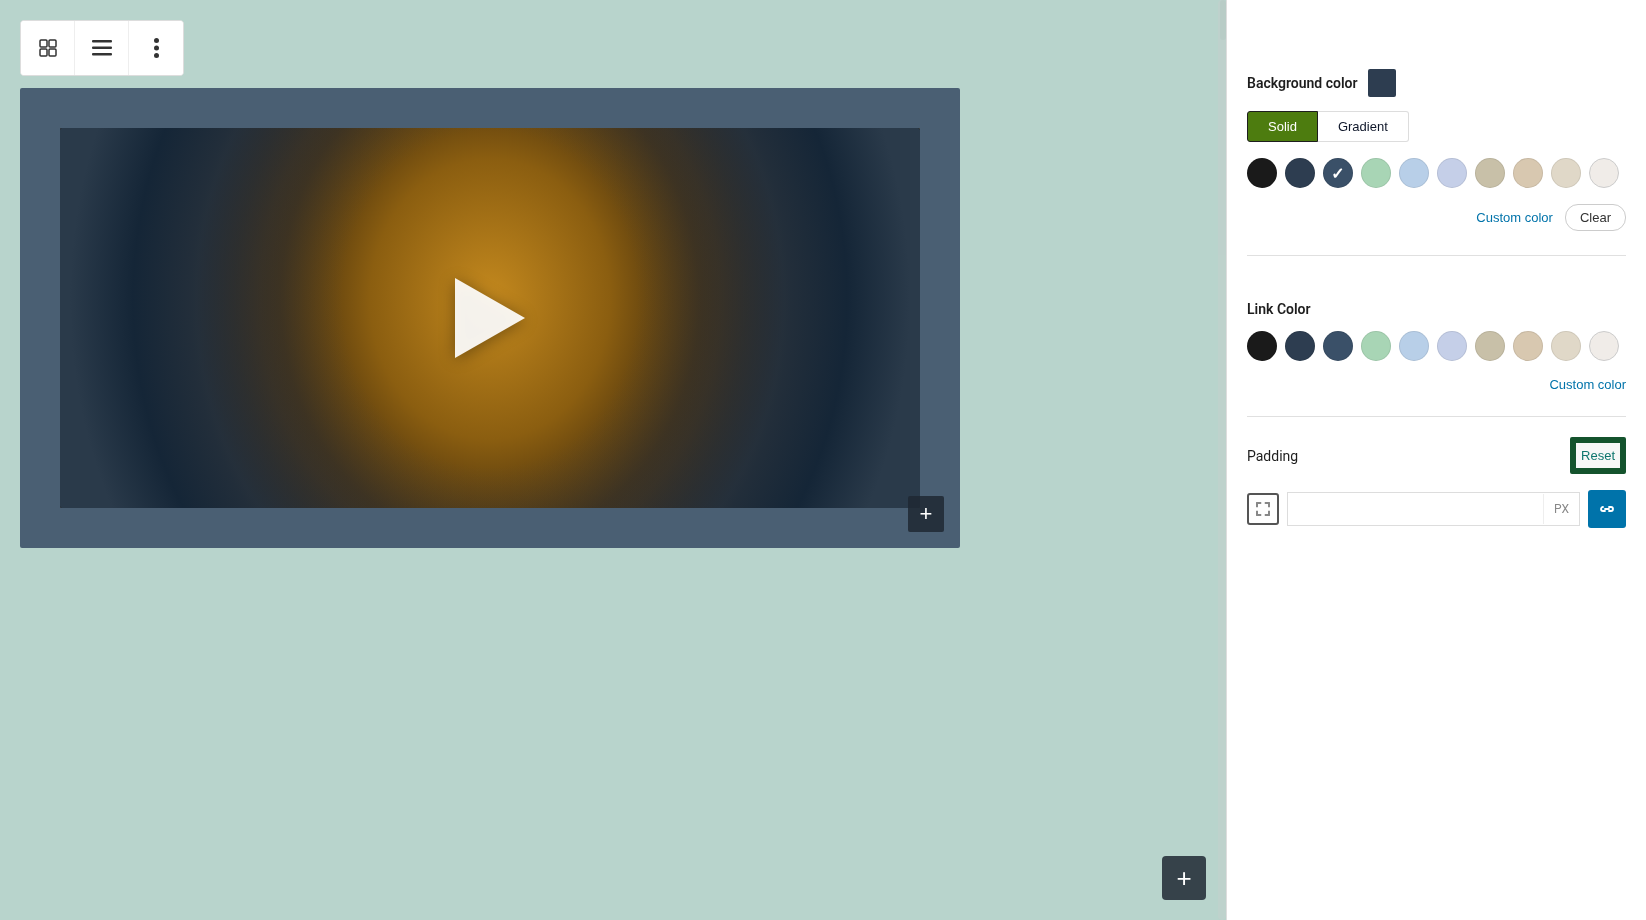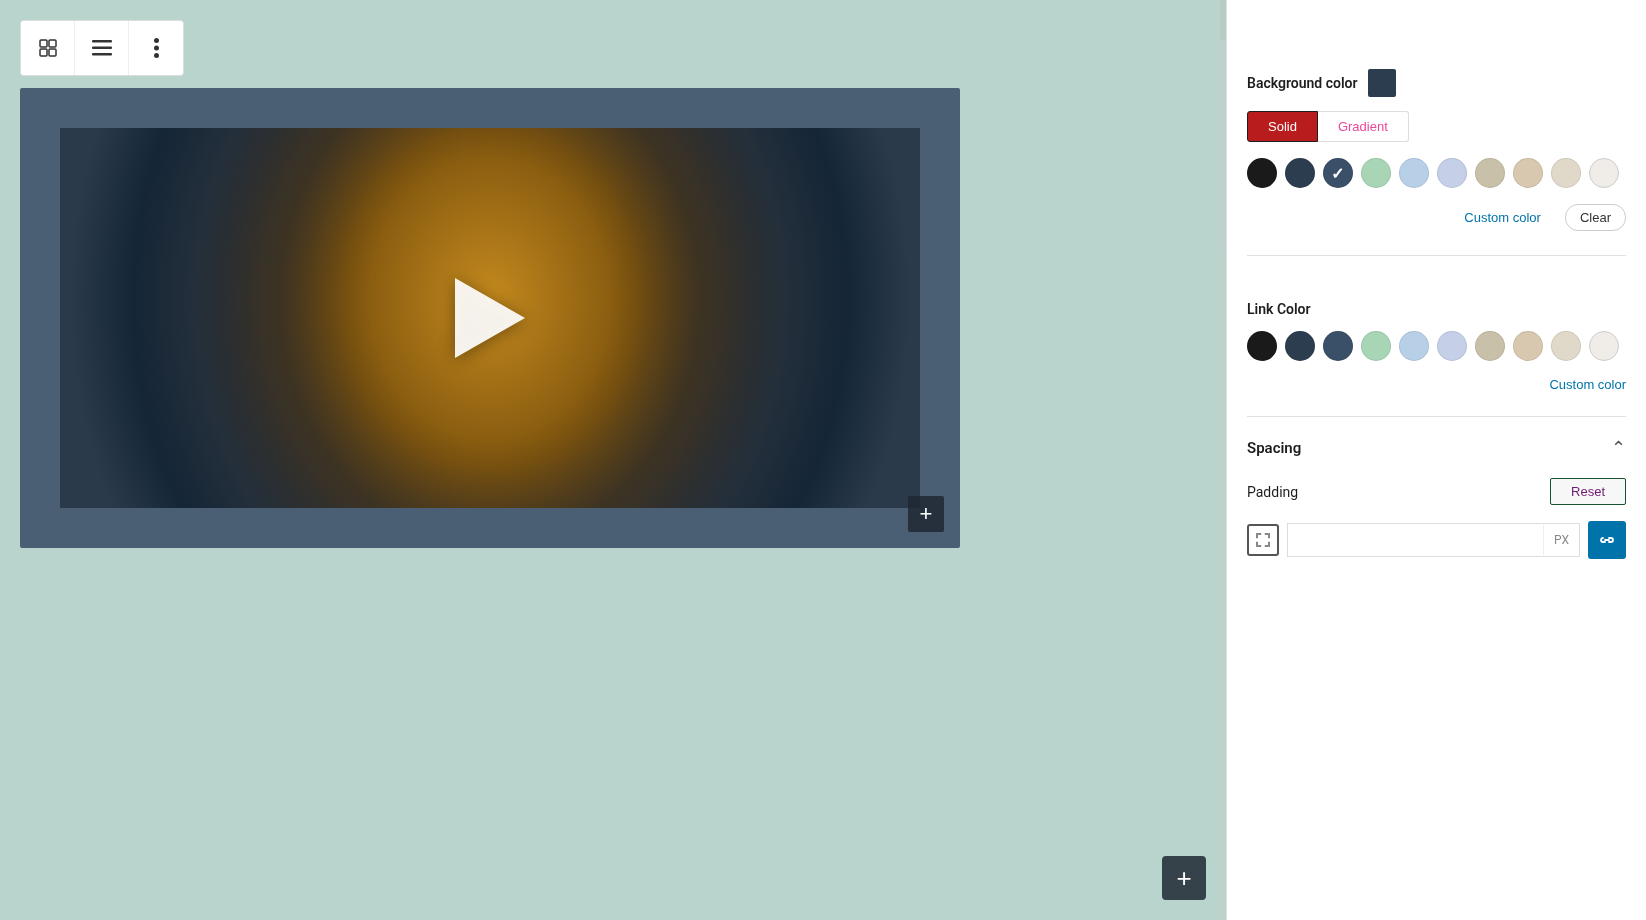--- a/index.html
+++ b/index.html
@@ -212,25 +212,25 @@
       display: flex;
       margin-bottom: 16px;
     }
 
     .color-type-btn {
       padding: 7px 20px;
       font-size: 13px;
       border: 1px solid #ddd;
       background: #fff;
       cursor: pointer;
-      color: #ec4899;
+      color: #0f172a;
     }
 
     .color-type-btn.active {
-      background: #b91c1c;
+      background: #4d7c0f;
       color: #fff;
       border-color: #1e1e1e;
     }
 
     .color-type-btn:first-child { border-radius: 3px 0 0 3px; }
     .color-type-btn:last-child { border-radius: 0 3px 3px 0; border-left: none; }
 
     
     .swatches-grid {
       display: flex;
@@ -256,21 +256,21 @@
       transform: translate(-50%, -50%);
       color: #fff;
       font-size: 16px;
       font-weight: bold;
     }
 
     .color-actions {
       display: flex;
       align-items: center;
       justify-content: flex-end;
-      gap: 24px;
+      gap: 12px;
       margin-bottom: 24px;
     }
 
     .custom-color-link {
       color: #0073aa;
       font-size: 13px;
       cursor: pointer;
       background: none;
       border: none;
       text-decoration: none;
@@ -320,27 +320,27 @@
       margin-bottom: 16px;
       margin-top: 8px;
     }
 
     .padding-label {
       font-size: 14px;
       color: #1e1e1e;
     }
 
     .reset-btn {
-      padding: 5px 20px;
+      padding: 5px 5px;
       font-size: 13px;
-      border: 1px solid #14532d;
+      border: 6px solid #14532d;
       background: #f7f7f7;
       cursor: pointer;
       border-radius: 2px;
-      color: #701a75;
+      color: #0f766e;
     }
 
     .padding-input-row {
       display: flex;
       align-items: center;
       gap: 8px;
     }
 
     .padding-box-icon {
       width: 32px;
@@ -517,24 +517,20 @@
       </div>
 
       <div class="color-actions">
         <button class="custom-color-link">Custom color</button>
       </div>
     </div>
 
     <hr class="section-divider">
 
     <div>
-      <div class="spacing-section-header">
-        <span class="spacing-title">Spacing</span>
-        <span class="chevron-icon">⌃</span>
-      </div>
 
       <div class="padding-row">
         <span class="padding-label">Padding</span>
         <button class="reset-btn">Reset</button>
       </div>
 
       <div class="padding-input-row">
         <div class="padding-box-icon">
           <div class="padding-inner-box"></div>
         </div>

